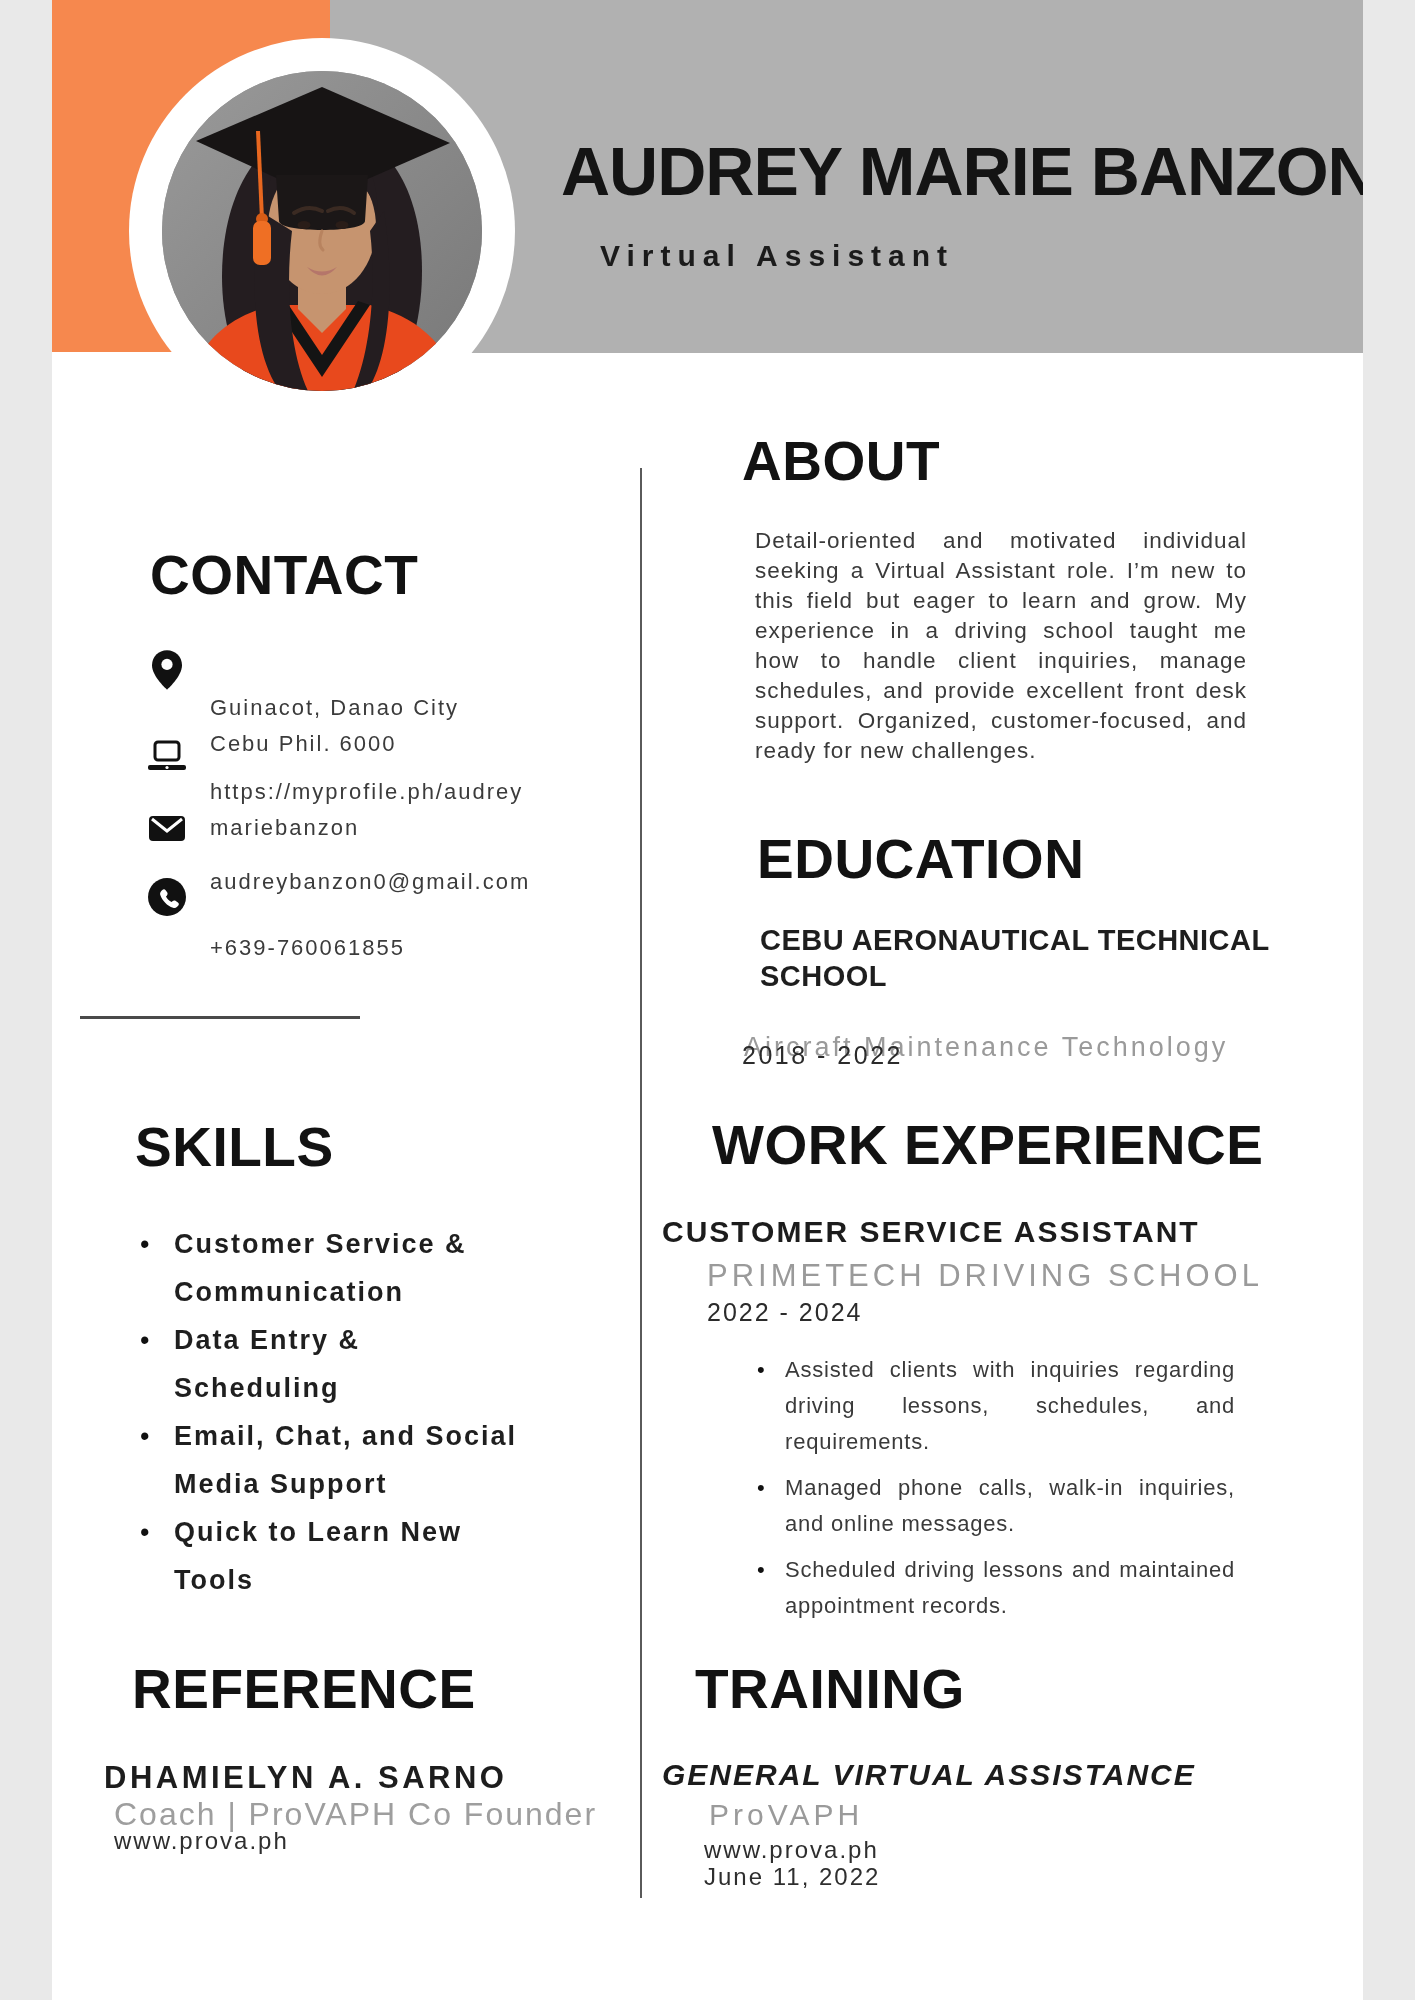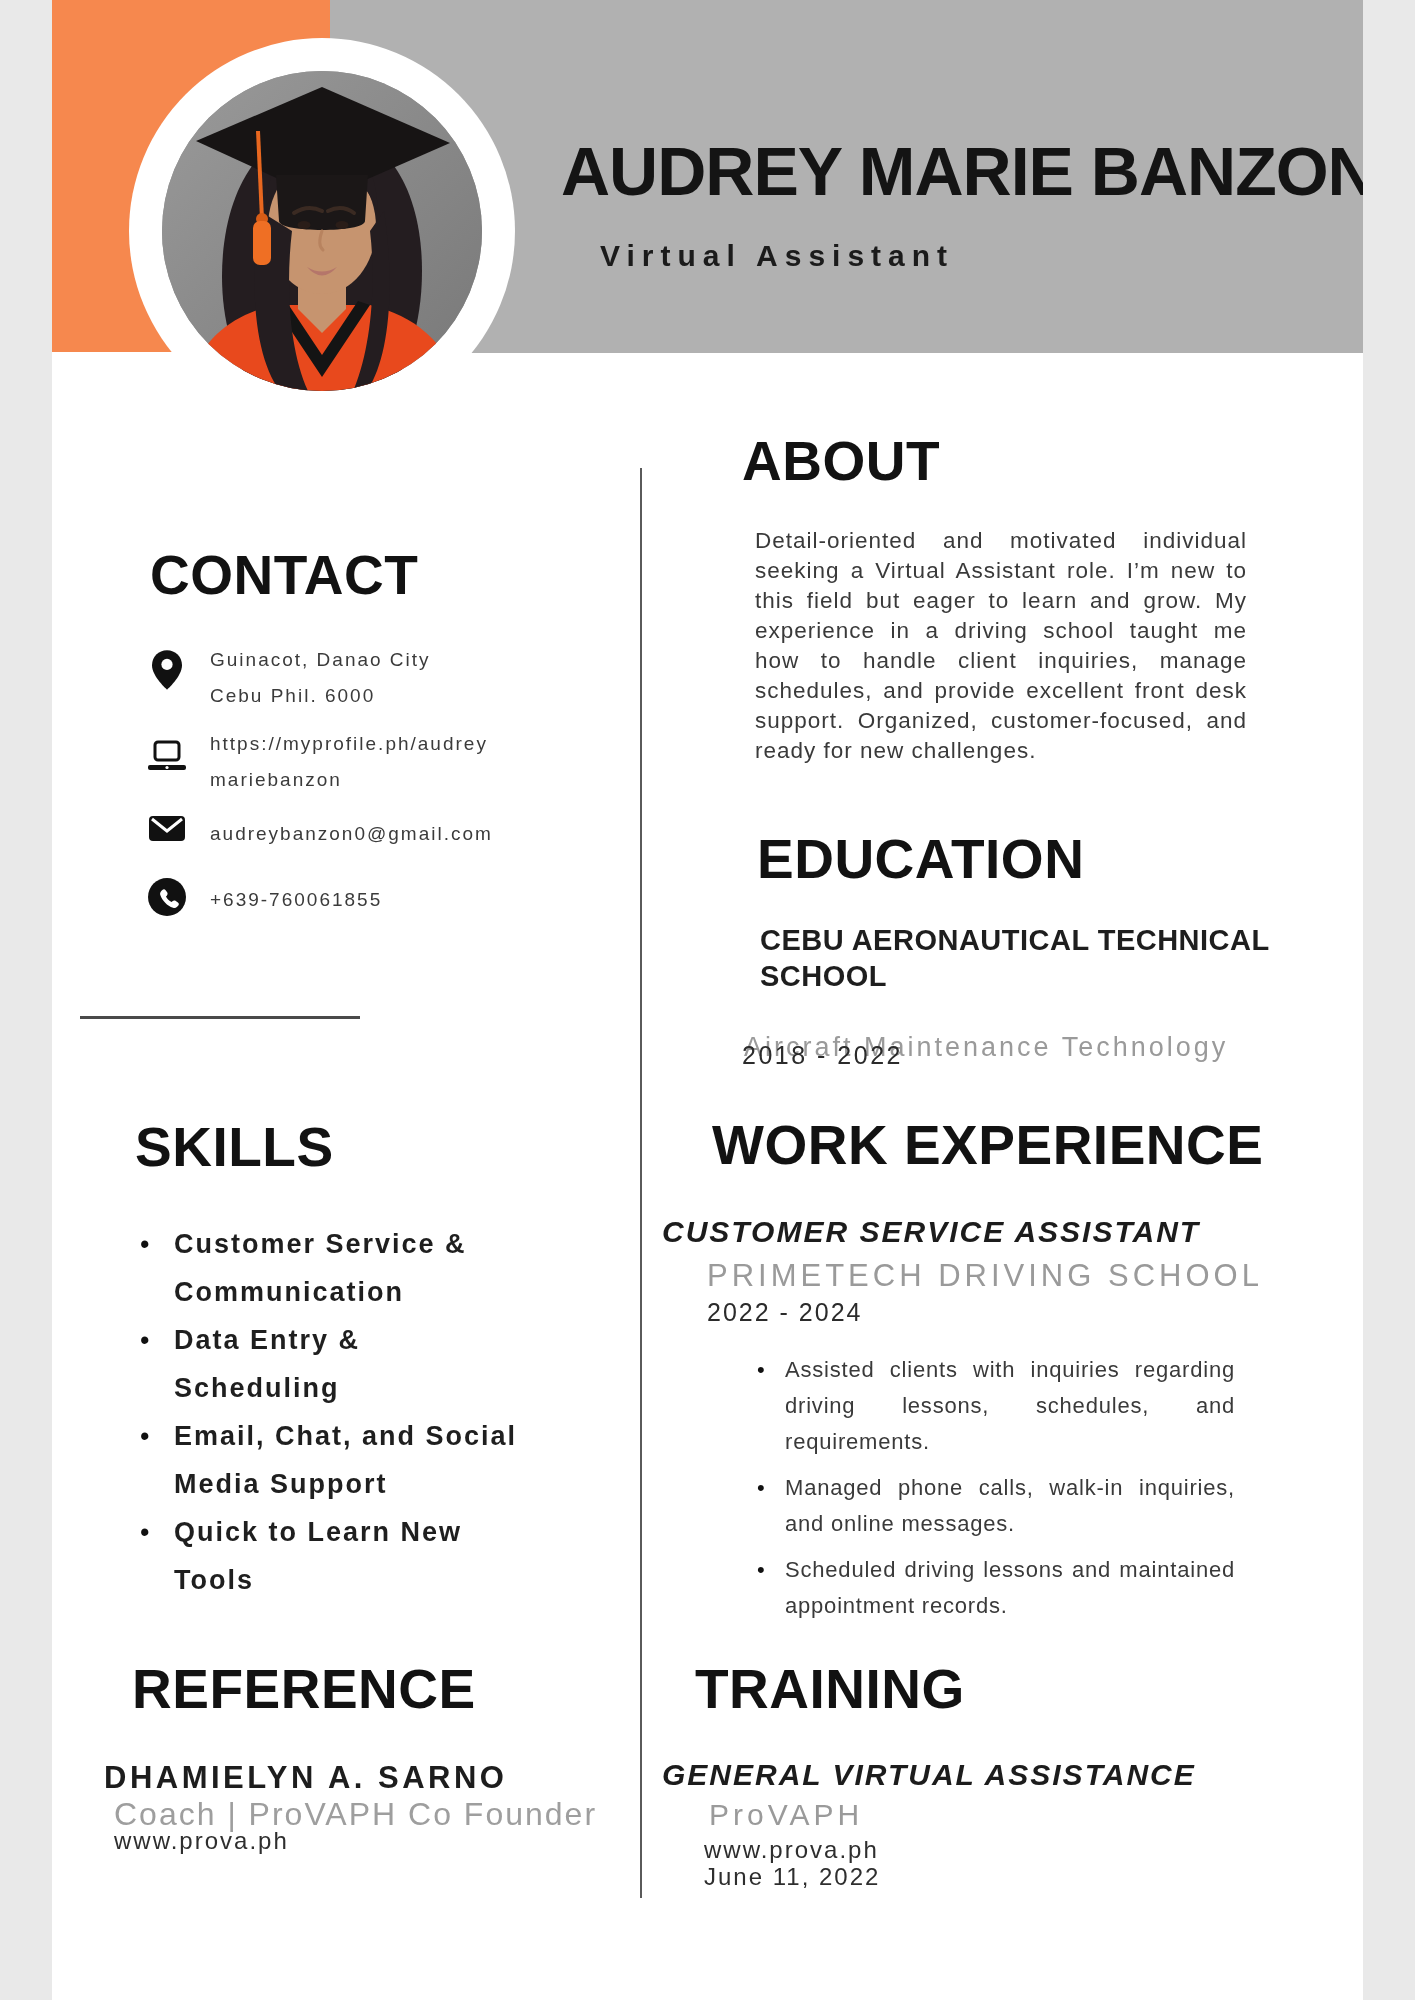--- a/index.html
+++ b/index.html
@@ -21,39 +21,39 @@
     position:absolute;left:548px;top:241px;white-space:nowrap;
     font-size:30px;font-weight:bold;letter-spacing:7px;line-height:1;color:#1b1b1b;
   }
   
   .sec-heading{
     position:absolute;font-size:55px;font-weight:bold;letter-spacing:0.5px;
     line-height:1;color:#121212;white-space:nowrap;
   }
   .gray-sub{color:#9a9a9a;}
   .contact-icon{position:absolute;left:0;width:40px;display:flex;justify-content:center;}
-  .contact-text{position:absolute;left:63px;font-size:19px;letter-spacing:2px;line-height:36px;color:#3b3b3b;white-space:nowrap;}
+  .contact-text{position:absolute;left:63px;font-size:22px;letter-spacing:2px;line-height:36px;color:#3b3b3b;white-space:nowrap;margin-top:48px;}
   .divider{position:absolute;left:28px;top:1016px;width:280px;height:3px;background:#4a4a4a;}
   .skills-list{position:absolute;left:88px;top:1220px;width:400px;}
   .skill-item{display:flex;}
   .skill-dot{width:34px;font-size:27px;line-height:48px;color:#111;}
   .skill-lines{font-size:27px;font-weight:bold;letter-spacing:2px;line-height:48px;color:#1f1f1f;}
   .ref-name{position:absolute;left:52px;top:1760px;font-size:31px;font-weight:bold;letter-spacing:3.5px;color:#1d1d1d;white-space:nowrap;}
   .ref-role{position:absolute;left:62px;top:1796px;font-size:32px;letter-spacing:2px;color:#9e9e9e;white-space:nowrap;}
   .ref-site{position:absolute;left:62px;top:1827px;font-size:24px;letter-spacing:2px;color:#2e2e2e;white-space:nowrap;}
   
   .vline{position:absolute;left:588px;top:468px;width:2px;height:1430px;background:#5a5a5a;}
   .about-text{
     position:absolute;left:703px;top:526px;width:492px;
     font-size:22.5px;line-height:30px;letter-spacing:1px;text-align:justify;color:#3a3a3a;
   }
   .edu-school{position:absolute;left:660px;top:922px;width:640px;font-size:29px;font-weight:bold;letter-spacing:0.5px;line-height:36px;color:#1e1e1e;margin-left:48px;}
   .edu-degree{position:absolute;left:692px;top:1032px;font-size:27px;letter-spacing:3px;white-space:nowrap;}
   .edu-years{position:absolute;left:690px;top:1041px;font-size:25px;letter-spacing:2.5px;color:#2b2b2b;white-space:nowrap;}
-  .work-title{position:absolute;left:610px;top:1215px;font-size:30px;font-weight:bold;font-style:italic;letter-spacing:2px;color:#1c1c1c;white-space:nowrap;}
+  .work-title{position:absolute;left:610px;top:1215px;font-size:30px;font-weight:bold;letter-spacing:2px;color:#1c1c1c;white-space:nowrap;}
   .work-company{position:absolute;left:655px;top:1258px;font-size:31px;letter-spacing:4px;white-space:nowrap;}
   .work-years{position:absolute;left:655px;top:1298px;font-size:25px;letter-spacing:2px;color:#2b2b2b;white-space:nowrap;}
   .work-bullets{position:absolute;left:705px;top:1352px;width:478px;}
   .work-bullet{display:flex;margin-bottom:10px;}
   .wb-dot{width:28px;font-size:22px;line-height:36px;color:#111;}
   .wb-text{width:450px;font-size:22px;line-height:36px;letter-spacing:0.8px;text-align:justify;color:#3a3a3a;}
   .train-course{position:absolute;left:610px;top:1758px;font-size:30px;font-weight:bold;font-style:italic;letter-spacing:2px;color:#1c1c1c;white-space:nowrap;}
   .train-provider{position:absolute;left:657px;top:1798px;font-size:30px;letter-spacing:4px;white-space:nowrap;}
   .train-site{position:absolute;left:652px;top:1836px;font-size:24px;letter-spacing:2px;color:#2e2e2e;white-space:nowrap;}
   .train-date{position:absolute;left:652px;top:1863px;font-size:24px;letter-spacing:2px;color:#2e2e2e;white-space:nowrap;}

